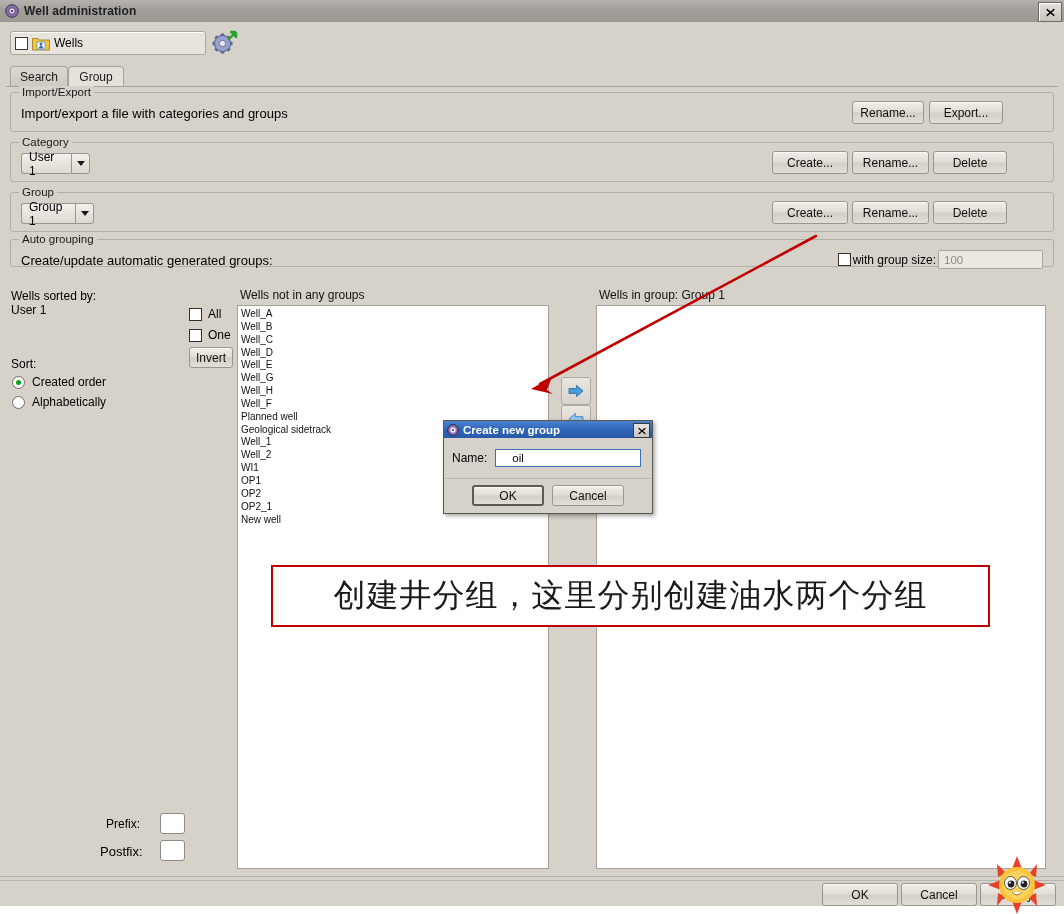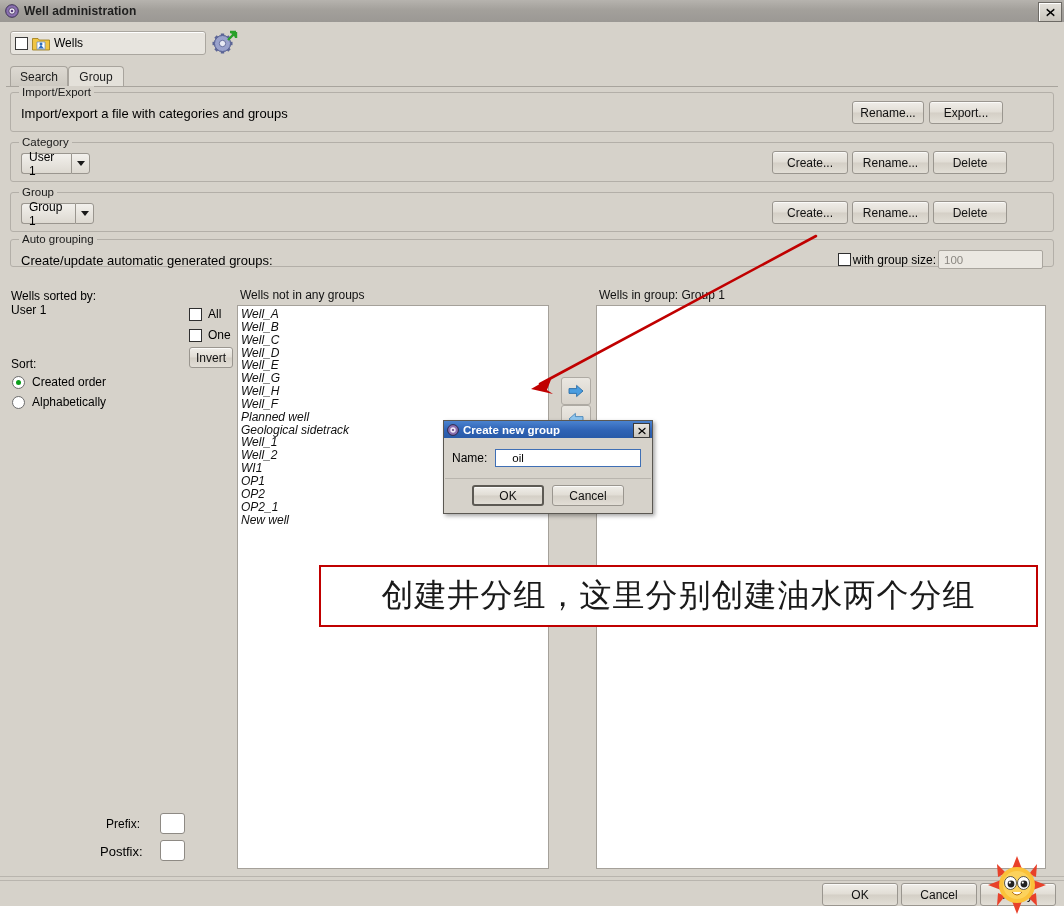--- a/index.html
+++ b/index.html
@@ -177,22 +177,22 @@
     box-sizing: border-box;
     overflow: hidden;
   }
   .list-caption {
     position: absolute; font-size: 12px; color: #111;
   }
   .list-items {
     padding: 2px 0 0 3px;
   }
   .list-items div {
-    font-size: 12px; line-height: 12.85px;
-    white-space: nowrap; color: #101010; font-style: italic;
+    font-size: 10px; line-height: 12.85px;
+    white-space: nowrap; color: #101010;
   }
   
   .tinput {
     position: absolute; background: #fff;
     border: 1px solid #8e8a84; border-radius: 3px;
     box-sizing: border-box;
   }
   
   .xfer {
     position: absolute; width: 28px; height: 26px;
@@ -255,21 +255,20 @@
   .dialog .dbtn { width: 72px; height: 21px; }
   .dialog .dbtn.default { border: 2px solid #5d5a54; }
   
   .annot-box {
     position: absolute; left: 271px; top: 565px;
     width: 715px; height: 58px;
     border: 2px solid #c00000;
     background: #ffffff;
     display: flex; align-items: center; justify-content: center;
     z-index: 30;
-    margin-left: 48px;
   }
   .annot-box span {
     font-family: "DejaVu Serif", "Liberation Serif", serif;
     font-size: 32px; color: #1a1a1a; letter-spacing: 1px;
   }
   .annot-arrow {
     position: absolute; left: 0; top: 0; width: 1064px; height: 914px;
     pointer-events: none; z-index: 25;
   }
   .sun-watermark {

